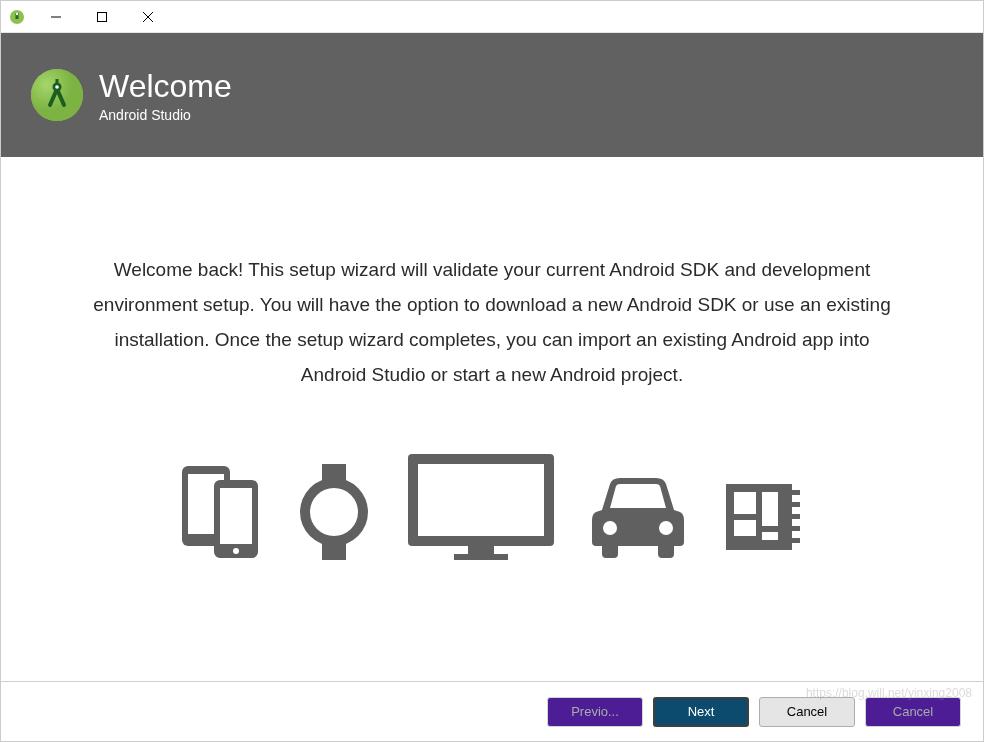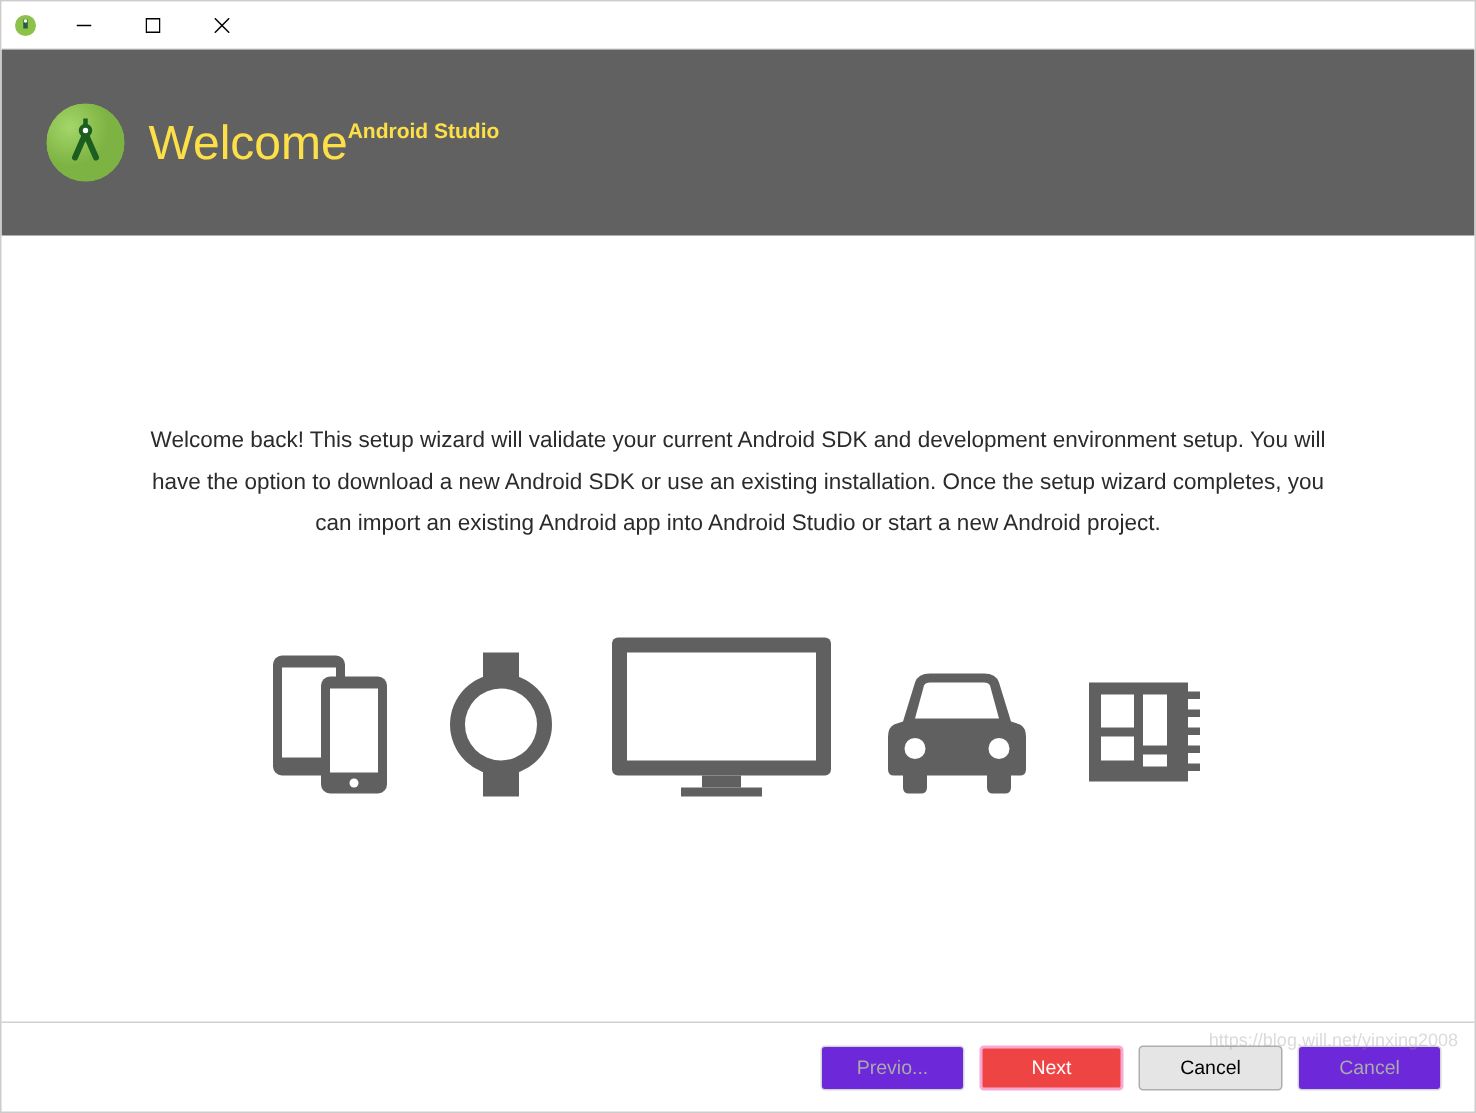--- a/index.html
+++ b/index.html
@@ -60,43 +60,43 @@
       align-items: center;
       padding-left: 30px;
       gap: 16px;
     }
     .app-logo {
       width: 52px;
       height: 52px;
     }
     .header-text {
       display: flex;
-      flex-direction: row;
-      color: #fde047;
+      flex-direction: column;
+      color: #ffffff;
     }
     .header-title {
       font-size: 32px;
       font-weight: 300;
     }
     .header-subtitle {
       font-size: 14px;
-      font-weight: 700;
+      font-weight: 400;
       margin-top: 2px;
     }
     .content {
       height: 524px;
       display: flex;
       flex-direction: column;
       align-items: center;
       justify-content: center;
       padding: 0 90px;
     }
     .welcome-text {
       text-align: center;
-      font-size: 15px;
+      font-size: 19px;
       line-height: 1.85;
       color: #2b2b2b;
       margin-bottom: 60px;
     }
     .device-icons {
       display: flex;
       align-items: flex-end;
       justify-content: center;
       gap: 32px;
       margin-bottom: 20px;
@@ -122,26 +122,26 @@
       cursor: pointer;
       border-radius: 3px;
       padding: 0 10px;
       white-space: nowrap;
       overflow: hidden;
       text-overflow: ellipsis;
     }
     .wizard-btn.disabled {
       color: #aaa;
       border-color: #d5d5d5;
-      background: #6d28d9;
+      background: #4c1d95;
       cursor: default;
     }
     .wizard-btn.primary {
-      background: #ef4444;
-      border: 2px solid #f9a8d4;
+      background: #0c4a6e;
+      border: 2px solid #404040;
       color: #fff;
       font-weight: 500;
     }
     .watermark {
       position: absolute;
       right: 12px;
       bottom: 42px;
       font-size: 12px;
       color: rgba(150,150,150,0.35);
       pointer-events: none;

